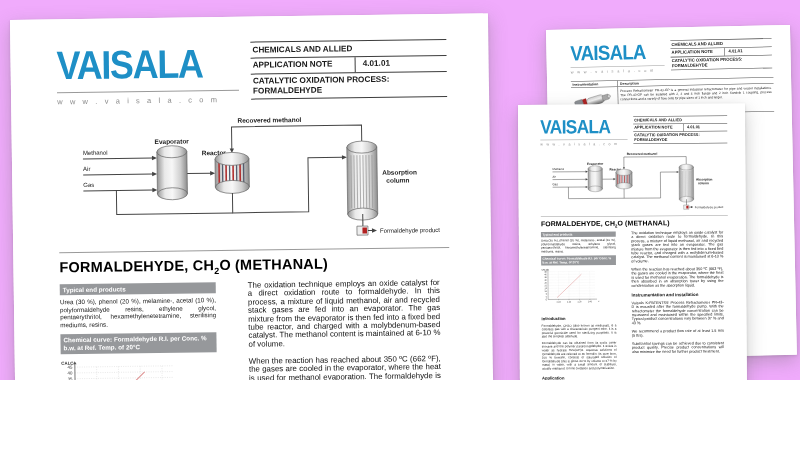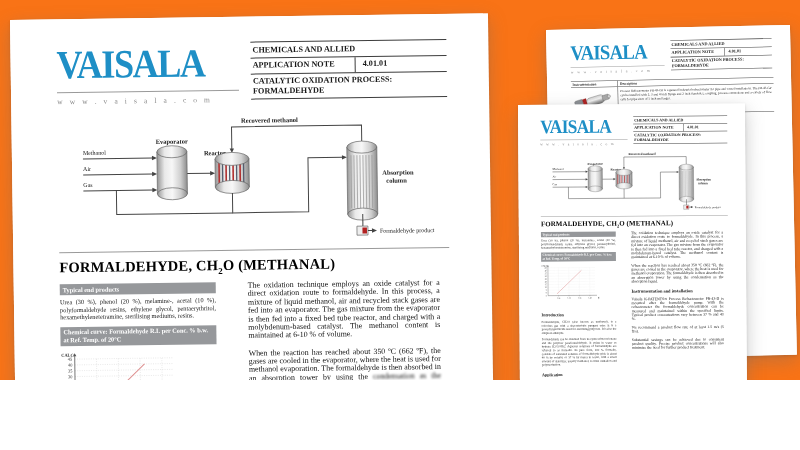--- a/index.html
+++ b/index.html
@@ -1,17 +1,17 @@
 <!DOCTYPE html>
 <html style="--accent: #1e8fc6; --bar: #96989b;"><head>
 <meta charset="utf-8">
 <style>
   html,body{margin:0;padding:0;background:#fff;}
-  .stage{position:relative;width:800px;height:380px;overflow:hidden;background:#f97316;
-         font-family:Liberation Serif, serif;}
+  .stage{position:relative;width:800px;height:380px;overflow:hidden;background:#f0abfc;
+         font-family:Liberation Sans, sans-serif;}
   .page{position:absolute;background:#fff;box-shadow:0 6px 18px rgba(110,110,110,.38),0 1px 3px rgba(0,0,0,.14);}
   .page-main{left:10px;top:20px;width:478px;height:662px;transform:rotate(-0.8deg);transform-origin:0 0;z-index:1;}
   .thumb-back{left:546px;top:30px;width:244px;height:330px;transform:rotate(-1.2deg);transform-origin:0 0;z-index:2;}
   .thumb-front{left:518px;top:105px;width:227px;height:317px;transform:rotate(-0.4deg);transform-origin:0 0;z-index:3;}
   .scale-wrap{transform-origin:0 0;}
   .wrap-front{transform:scale(0.4795);}
   .wrap-back{transform:scale(0.5169);}
   .doc{position:relative;width:473px;height:661px;background:#fff;}
   .doc2{position:relative;width:472px;height:638px;background:#fff;}
 

